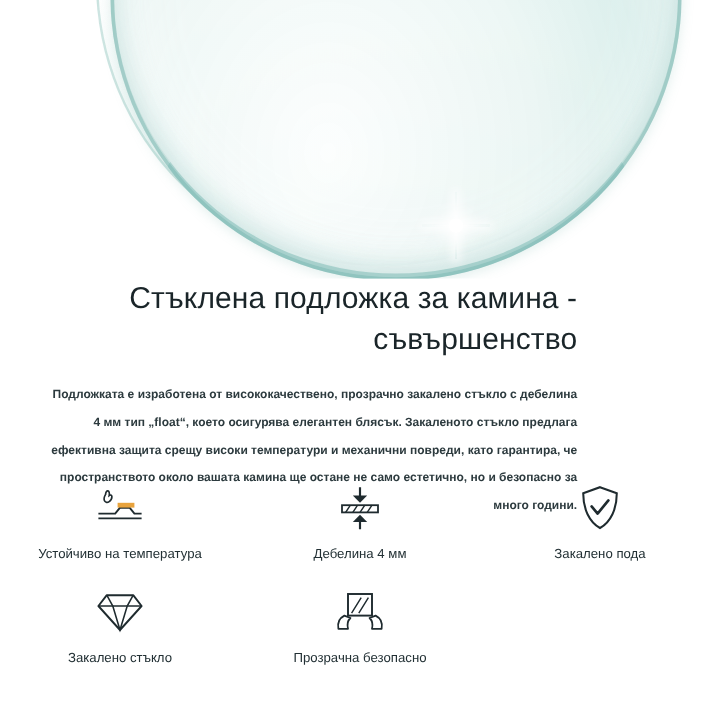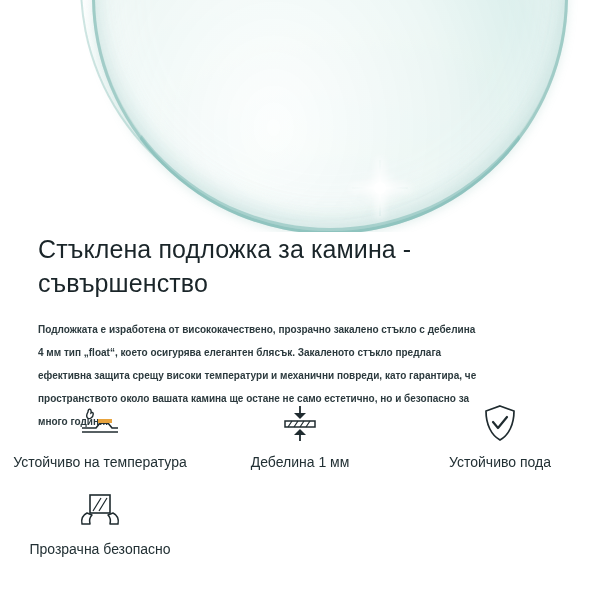--- a/index.html
+++ b/index.html
@@ -101,20 +101,21 @@
     background: #ffffff;
     box-shadow: 0 0 14px 6px rgba(255,255,255,0.95);
   }
 
   
   .content {
     position: absolute;
     left: 0;
     top: 232px;
     width: 519px;
+    text-align: right;
   }
   .headline {
     margin: 0;
     padding: 0 38px;
     font-size: 25px;
     line-height: 34px;
     font-weight: 400;
     letter-spacing: 0.1px;
     color: #1a2529;
   }
@@ -145,21 +146,21 @@
   }
   .feature-icon {
     width: 54px;
     height: 46px;
     display: flex;
     align-items: center;
     justify-content: center;
   }
   .feature-label {
     margin-top: 10px;
-    font-size: 14px;
+    font-size: 11px;
     color: #223034;
     text-align: center;
     line-height: 13px;
   }
   svg { display: block; }
 </style>
 </head>
 <body>
 
 <div class="page">
@@ -197,33 +198,43 @@
       <div class="feature-icon">
         <svg width="40" height="38" viewBox="0 0 40 38">
           <path d="M20 2 L20 11" stroke="#1f2b2f" stroke-width="1.8"></path>
           <path d="M14 9 L20 15 L26 9 Z" fill="#1f2b2f"></path>
           <rect x="5" y="17" width="30" height="6" fill="none" stroke="#1f2b2f" stroke-width="1.5"></rect>
           <path d="M8 23 L12 17 M14 23 L18 17 M20 23 L24 17 M26 23 L30 17" stroke="#1f2b2f" stroke-width="1.2"></path>
           <path d="M14 31 L20 25 L26 31 Z" fill="#1f2b2f"></path>
           <path d="M20 29 L20 37" stroke="#1f2b2f" stroke-width="1.8"></path>
         </svg>
       </div>
-      <div class="feature-label">Дебелина 1 мм</div>
+      <div class="feature-label">Дебелина 4 мм</div>
     </div>
 
     <div class="feature">
       <div class="feature-icon">
         <svg width="34" height="38" viewBox="0 0 34 38">
           <path d="M17 2 L31 7 C31 20, 26 31, 17 36 C8 31, 3 20, 3 7 Z" fill="none" stroke="#1f2b2f" stroke-width="1.7"></path>
           <path d="M10 18 L15 24 L24 13" fill="none" stroke="#1f2b2f" stroke-width="2.2" stroke-linecap="round" stroke-linejoin="round"></path>
         </svg>
       </div>
-      <div class="feature-label">Устойчиво пода</div>
-    </div>
-
+      <div class="feature-label">Закалено пода</div>
+    </div>
+
+    <div class="feature">
+      <div class="feature-icon">
+        <svg width="40" height="34" viewBox="0 0 40 34">
+          <path d="M9 3 L31 3 L38 12 L20 32 L2 12 Z" fill="none" stroke="#1f2b2f" stroke-width="1.6" stroke-linejoin="round"></path>
+          <path d="M2 12 L38 12" stroke="#1f2b2f" stroke-width="1.3"></path>
+          <path d="M9 3 L14 12 L20 32 L26 12 L31 3" fill="none" stroke="#1f2b2f" stroke-width="1.3"></path>
+        </svg>
+      </div>
+      <div class="feature-label">Закалено стъкло</div>
+    </div>
 
 
     <div class="feature">
       <div class="feature-icon">
         <svg width="46" height="34" viewBox="0 0 46 34">
           <rect x="13" y="2" width="20" height="18" fill="none" stroke="#1f2b2f" stroke-width="1.6"></rect>
           <path d="M16 18 L24 5 M22 18 L30 5" stroke="#1f2b2f" stroke-width="1.2"></path>
           <path d="M10 20 C6 22, 4 26, 5 31 L13 31 C12 27, 13 24, 15 22 Z" fill="none" stroke="#1f2b2f" stroke-width="1.5" stroke-linejoin="round"></path>
           <path d="M36 20 C40 22, 42 26, 41 31 L33 31 C34 27, 33 24, 31 22 Z" fill="none" stroke="#1f2b2f" stroke-width="1.5" stroke-linejoin="round"></path>
         </svg>

